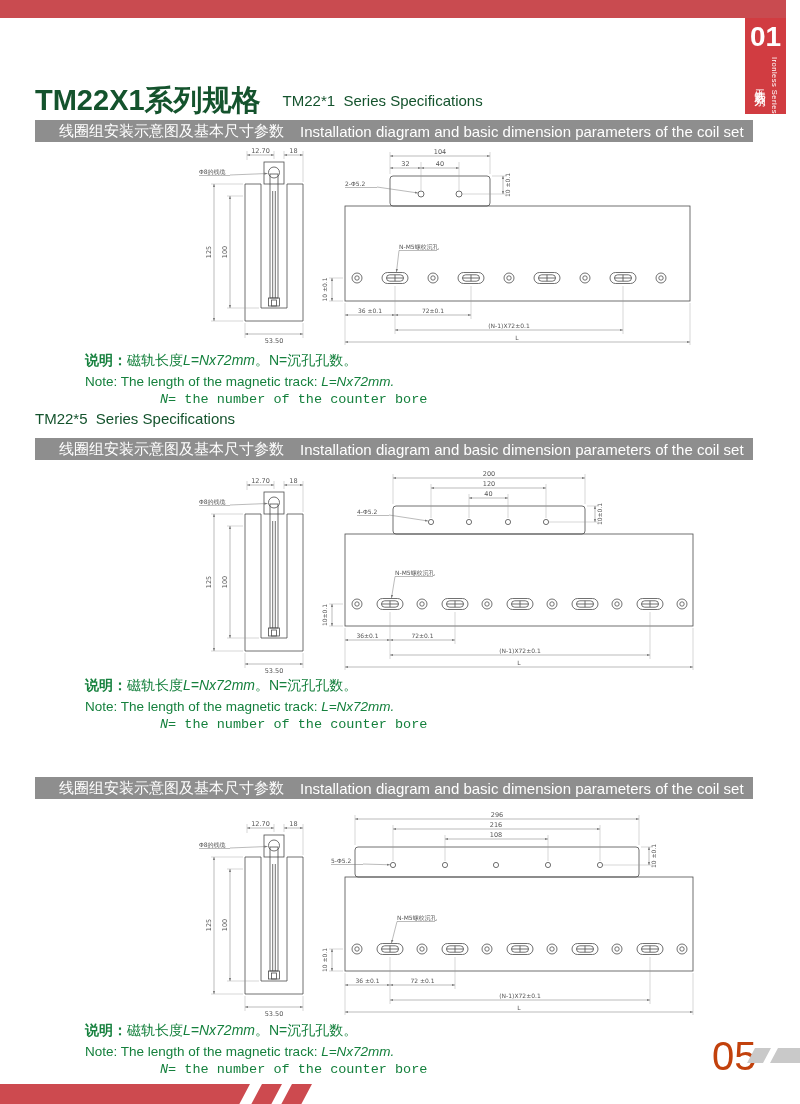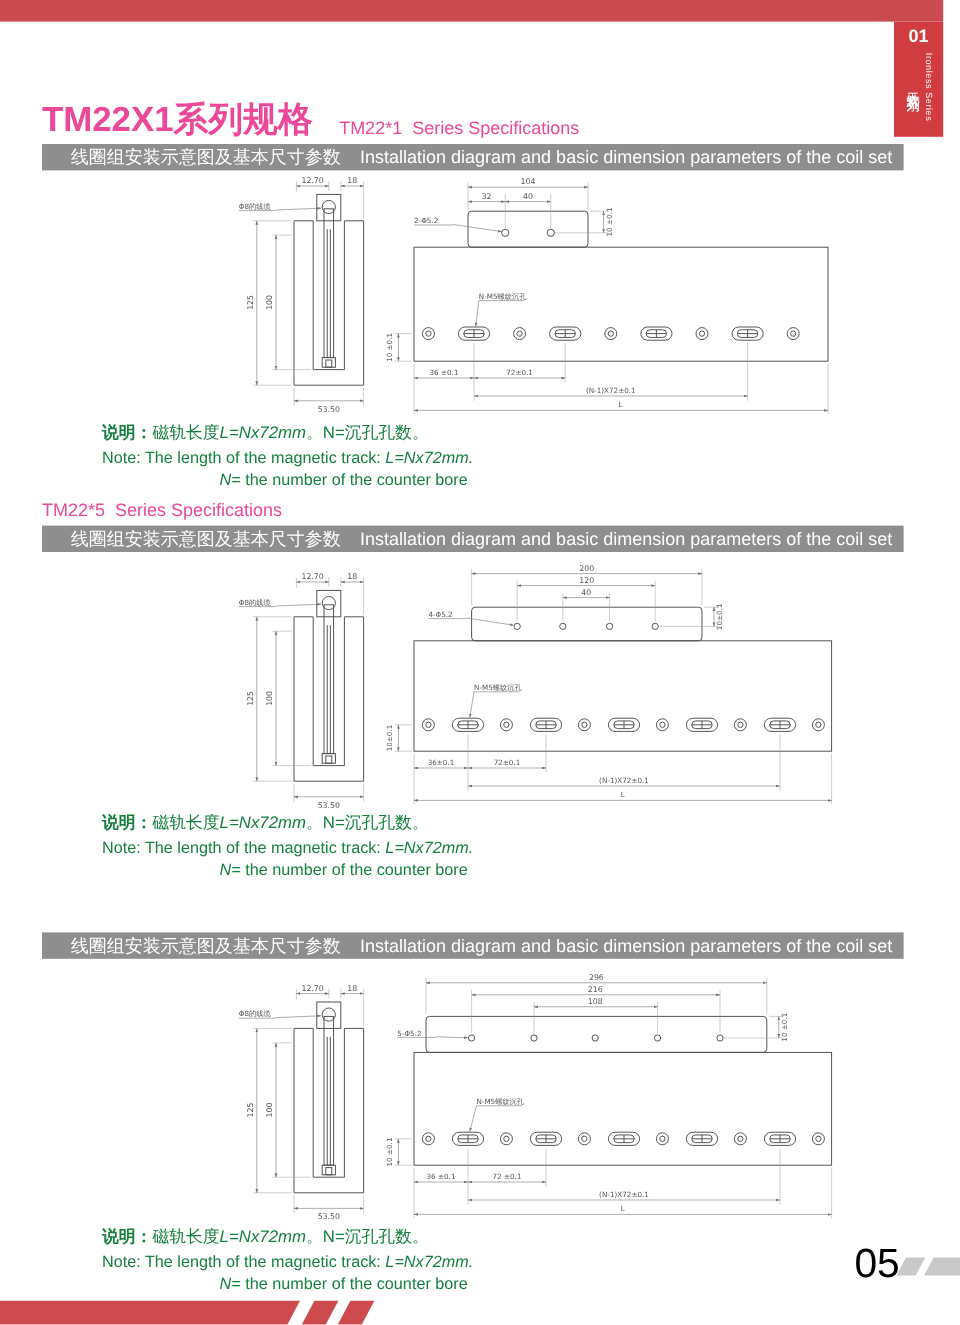--- a/index.html
+++ b/index.html
@@ -2,47 +2,47 @@
 <html><head>
 <meta charset="utf-8">
 <style>
   html,body{margin:0;padding:0;background:#fff;}
   .page{position:relative;width:800px;height:1104px;background:#fff;overflow:hidden;
         font-family:"Liberation Sans",sans-serif;}
   
   .topbar{position:absolute;top:0;left:0;width:786px;height:18px;background:#c94b50;}
   .side-tab{position:absolute;top:18px;left:745px;width:41px;height:96px;background:#d13c41;
             color:#fff;text-align:center;}
-  .tab-num{font-size:15px;font-weight:bold;line-height:1;margin-top:5px;}
+  .tab-num{font-size:28px;font-weight:bold;line-height:1;margin-top:5px;}
   .tab-texts{display:flex;justify-content:center;gap:3px;margin-top:4px;}
   .tab-cn{writing-mode:vertical-rl;font-size:11px;letter-spacing:1.5px;}
   .tab-en{writing-mode:vertical-rl;font-size:7.5px;letter-spacing:.5px;padding-top:2px;}
   
   .sec{position:absolute;left:35px;width:718px;}
-  .sec-head{display:flex;align-items:flex-end;gap:22px;color:#ec4899;height:32px;}
+  .sec-head{display:flex;align-items:center;gap:22px;color:#14532d;height:32px;}
   .sec-title{font-size:29px;font-weight:bold;line-height:32px;white-space:pre;}
   .sec-sub{font-size:15px;font-weight:normal;white-space:pre;}
   .sec-bar{margin-top:4px;height:22px;background:#8e8e8e;color:#fff;display:flex;
            align-items:center;padding-left:24px;gap:16px;font-size:15px;}
   .sec-bar span{white-space:pre;}
   .draw{display:block;}
   .notes{margin-left:50px;font-size:13.5px;color:#15803d;line-height:18px;}
   .note-cn{font-size:14px;margin-bottom:4px;}
   .note-label{font-weight:bold;}
   .formula{font-style:italic;}
-  .note-en2{margin-left:98px;}
+  .note-en2{margin-left:75px;font-family:Liberation Mono, monospace;}
   
   svg{display:block;}
   .ol{stroke:#4d4d4d;stroke-width:.8;fill:none;}
   .xl{stroke:#999;stroke-width:.4;fill:none;}
   .dl{stroke:#777;stroke-width:.5;fill:none;}
   .dt{font:6.5px "DejaVu Sans",sans-serif;fill:#555;}
   .dts{font:6px "DejaVu Sans",sans-serif;fill:#555;}
   
-  .page-num{position:absolute;left:712px;top:1034px;font-size:34px;color:#000000;}
+  .page-num{position:absolute;left:712px;top:1034px;font-size:40px;color:#c2410c;}
   .pn-stripe{position:absolute;top:1048px;height:15px;background:#c9c9c9;
              transform:skewX(-28deg);transform-origin:top left;}
   .pn-s1{left:755px;width:16px;}
   .pn-s2{left:778px;width:40px;}
   .band{position:absolute;top:1084px;height:20px;background:#cd4a4f;
         transform:skewX(-28deg);transform-origin:top left;}
   .band-solid{left:0;width:250px;}
   .band-s1{left:262px;width:20px;}
   .band-s2{left:292px;width:20px;}
 </style>

